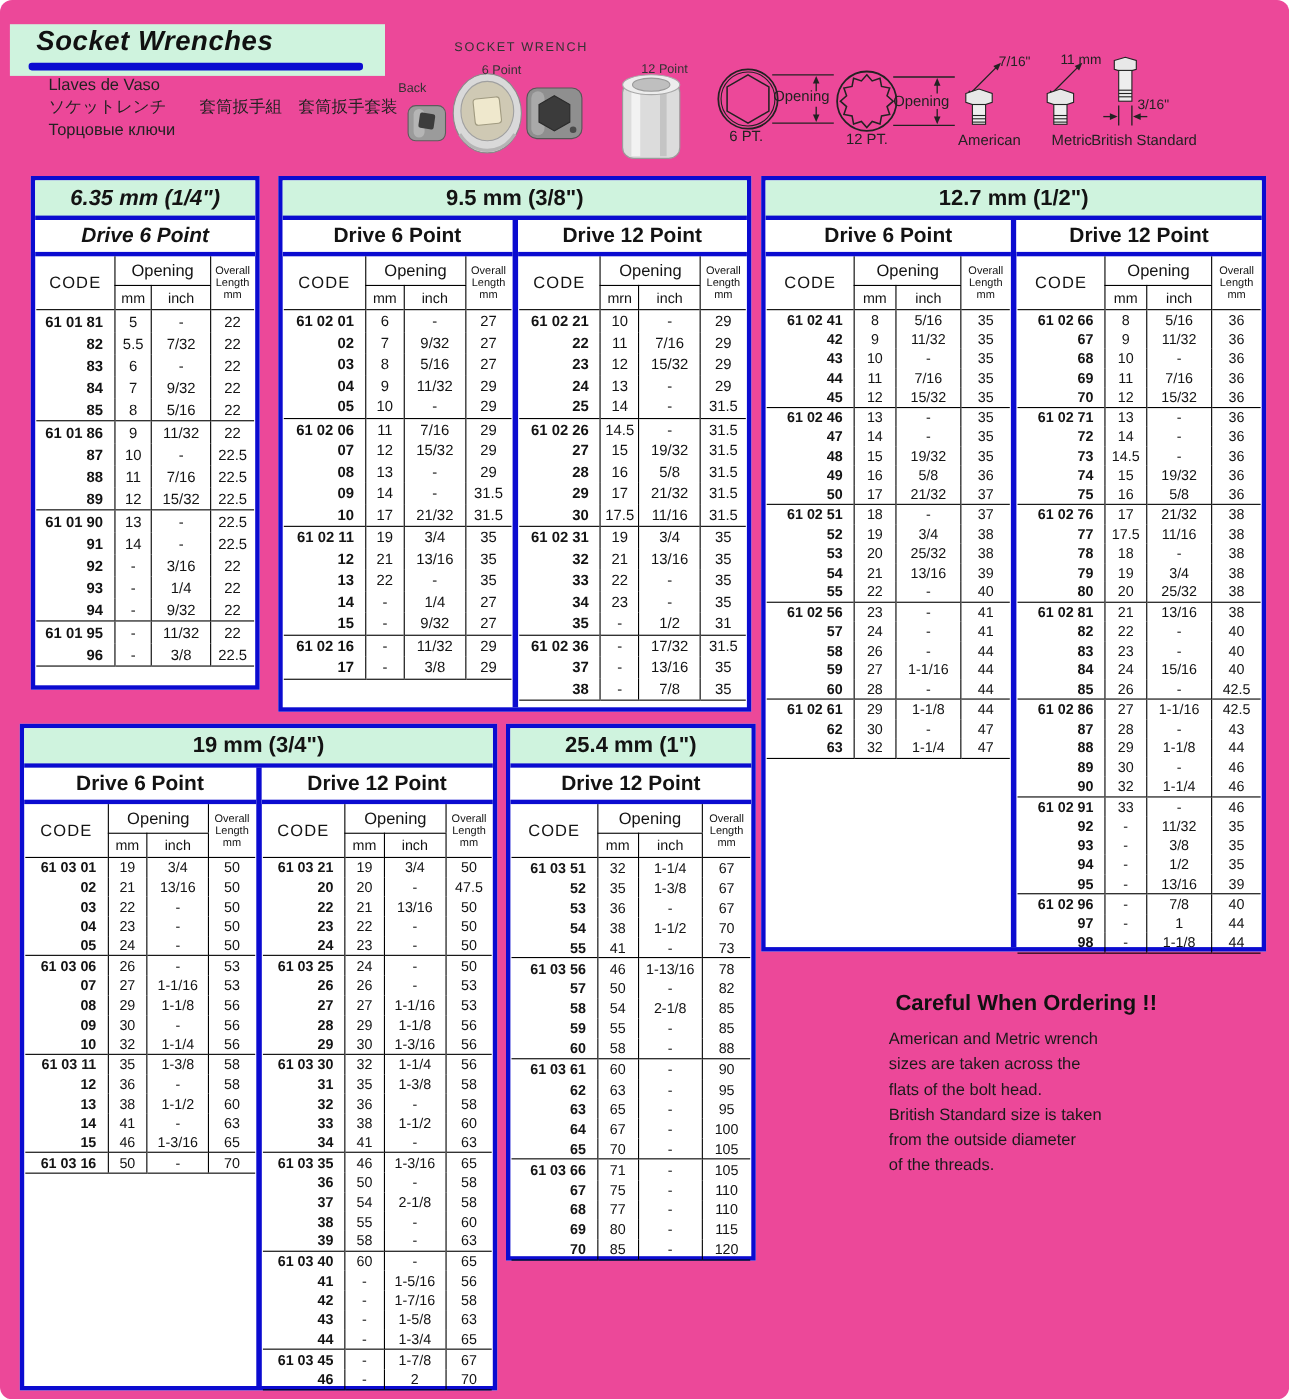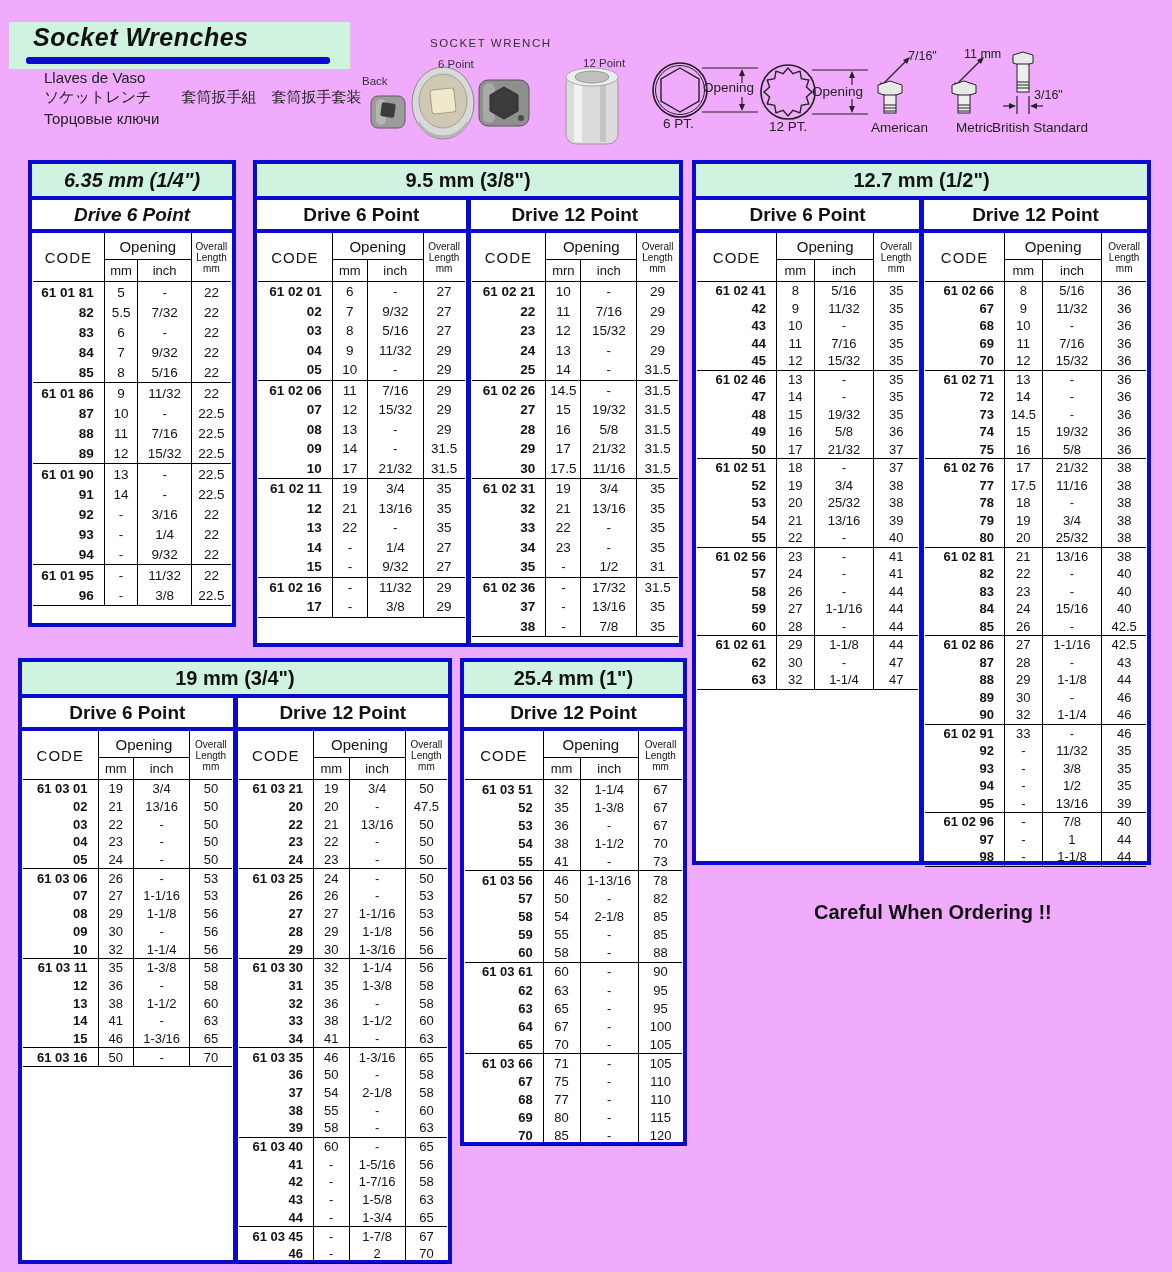--- a/index.html
+++ b/index.html
@@ -1,24 +1,24 @@
 <!DOCTYPE html>
 <html><head>
 <meta charset="utf-8">
 <style>
   html,body{margin:0;padding:0;background:#fff;}
-  .page{position:relative;width:1172px;height:1272px;background:#f0abfc;
-        font-family:"Liberation Sans",sans-serif;color:#131313;overflow:hidden;}
+  .page{position:relative;width:1172px;height:1272px;background:#ec4899;
+        font-family:"Liberation Sans",sans-serif;color:#131313;overflow:hidden;border-radius:11px;}
 
   
   .hdr-box{position:absolute;left:9px;top:22px;width:341px;height:47px;background:#cff3de;}
   .hdr-title{position:absolute;left:24px;top:1px;font-size:25px;font-weight:bold;font-style:italic;letter-spacing:.5px;color:#111;}
   .hdr-rule{position:absolute;left:17px;top:35px;width:304px;height:7px;background:#0b0bd0;border-radius:3px;}
   .sub{position:absolute;left:44px;font-size:15px;color:#222;}
-  .prod-label{position:absolute;left:430px;top:37px;font-size:11.5px;letter-spacing:1.5px;color:#333;text-align:center;}
+  .prod-label{position:absolute;left:413px;top:37px;font-size:11.5px;letter-spacing:1.5px;color:#333;text-align:center;}
   .photo-label{position:absolute;font-size:11.5px;color:#333;}
   .dlab{position:absolute;font-size:13.5px;color:#222;}
   .dlab-sm{position:absolute;font-size:12.5px;color:#222;}
   svg{position:absolute;overflow:visible;}
 
   
   .block{position:absolute;border:4px solid #0b0bd0;background:#fff;box-sizing:border-box;
          display:flex;flex-direction:column;}
   .title-band{height:36px;flex:0 0 36px;background:#cff3de;border-bottom:4px solid #0b0bd0;
               display:flex;align-items:center;justify-content:center;
@@ -1436,14 +1436,22 @@
                   <td class="len">120</td>
                 </tr>
               </tbody>
             </table>
           </div>
       </div>
     </div>
   </div>
 
   <div class="note-title">Careful When Ordering !!</div>
+  <div class="note-body">
+    <div>American and Metric wrench</div>
+    <div>sizes are taken across the</div>
+    <div>flats of the bolt head.</div>
+    <div>British Standard size is taken</div>
+    <div>from the outside diameter</div>
+    <div>of the threads.</div>
+  </div>
 
 </div>
 
 </body></html>

